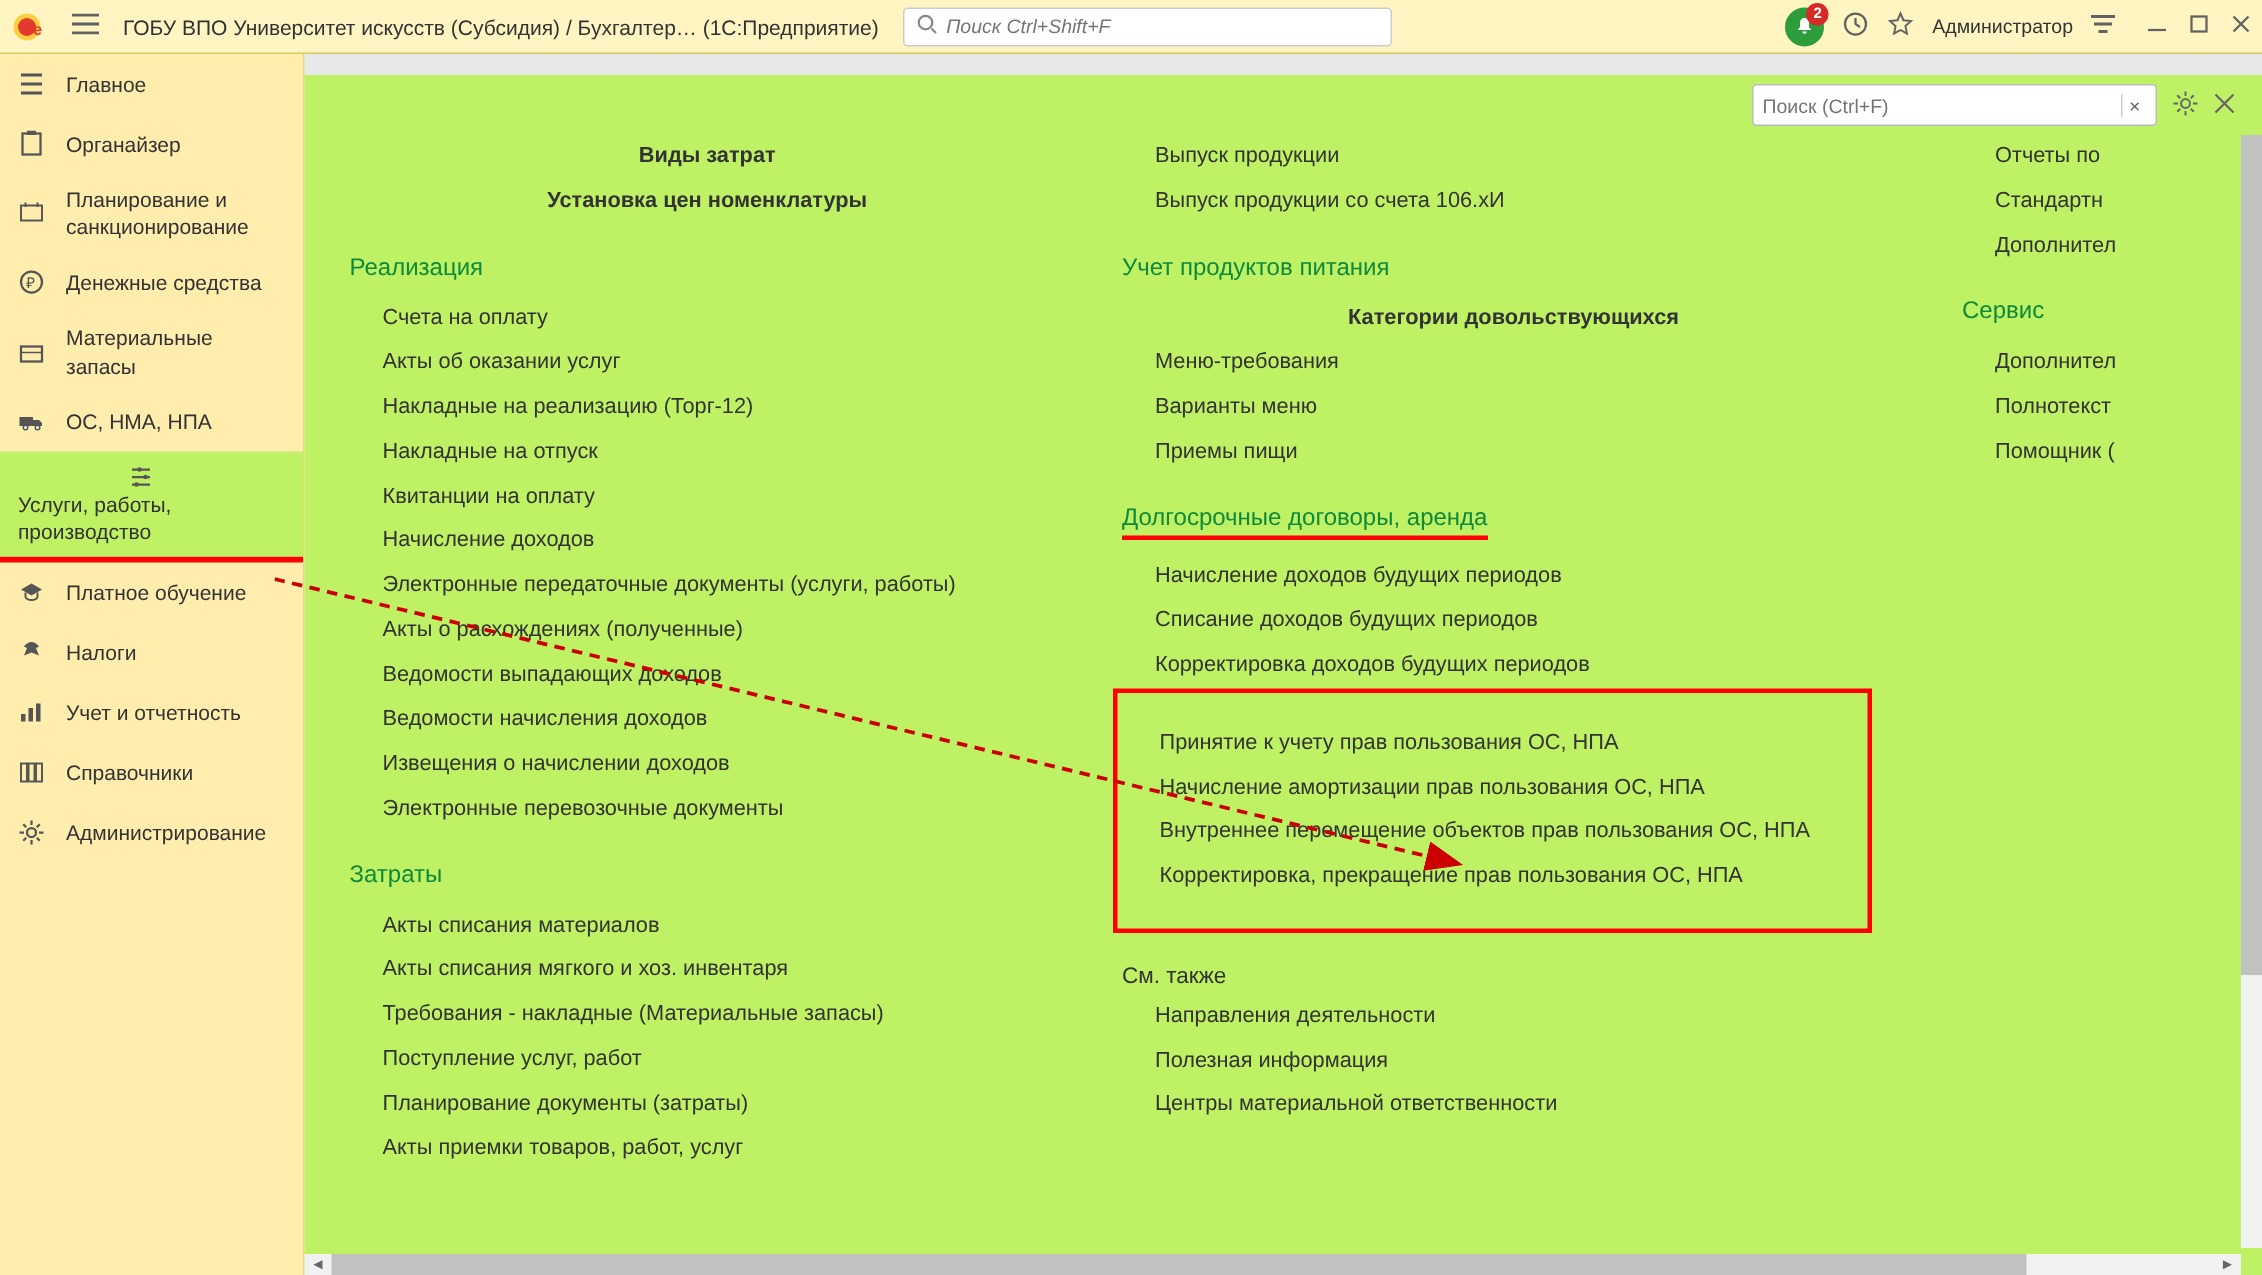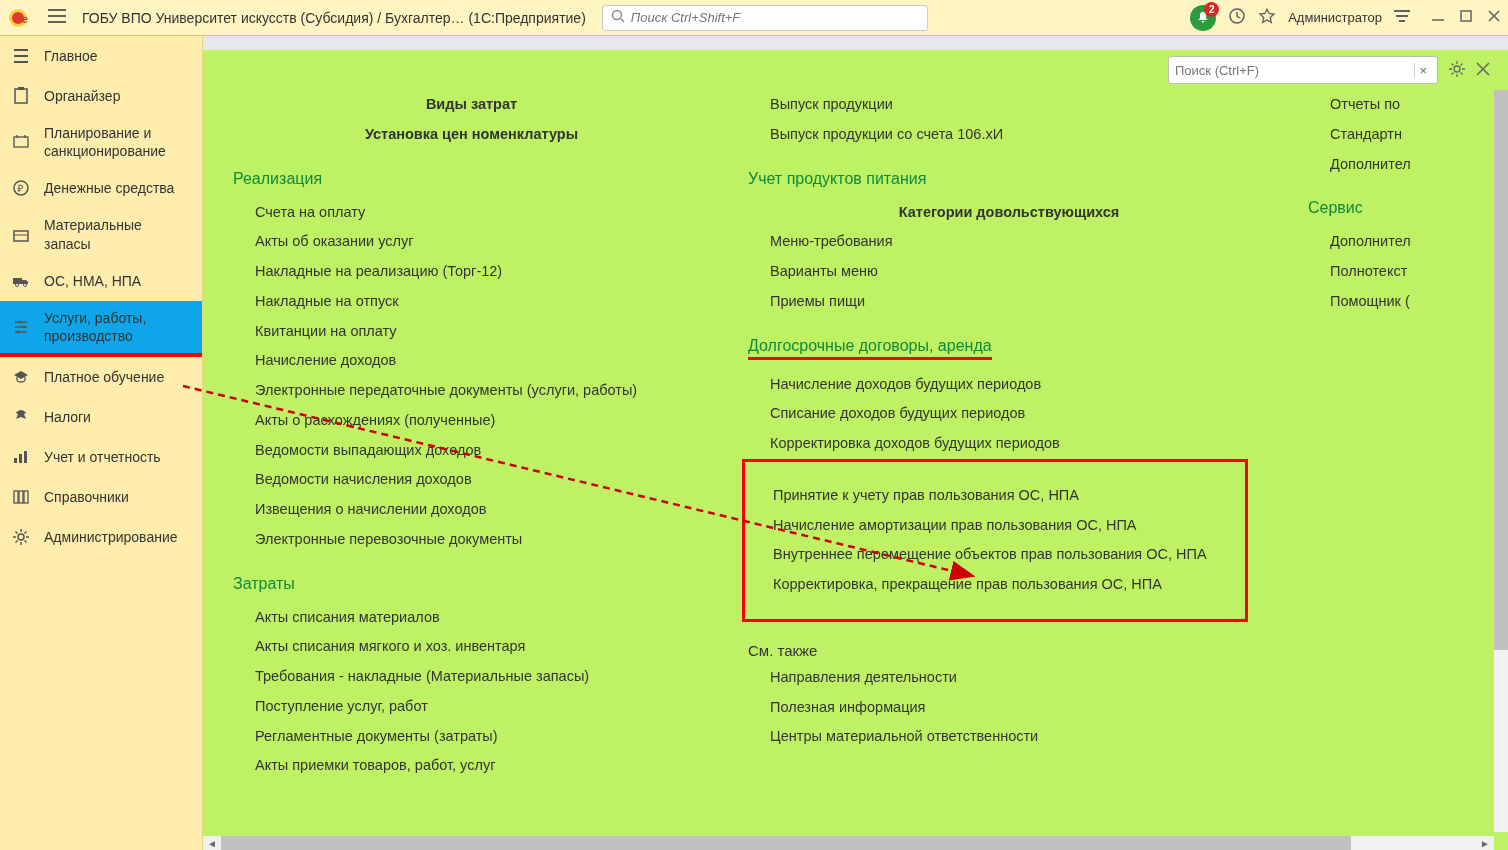--- a/index.html
+++ b/index.html
@@ -19,21 +19,21 @@
   .badge-count { position: absolute; top: -3px; right: -3px; background: #d82929; color: #fff; border-radius: 50%; width: 15px; height: 15px; font-size: 10px; display: flex; align-items: center; justify-content: center; font-weight: bold; }
   .tb-icon { color: #616161; cursor: pointer; }
   .admin-label { font-size: 13px; color: #333; }
   .wc-list-icon { color: #616161; }
   .window-controls { display: flex; gap: 16px; margin-left: 10px; }
   
   .content-wrap { display: flex; height: 814px; }
   
   .sidebar { width: 246px; background: #ffedae; border-right: 1px solid #e5d681; padding-top: 0; position: relative; }
   .sidebar-item { display: flex; align-items: center; padding: 8px 12px; cursor: pointer; color: #333; font-size: 14px; min-height: 40px; }
-  .sidebar-item.selected { background: #0ea5e9; position: relative; }
+  .sidebar-item.selected { background: #bef264; position: relative; flex-direction: column; }
   .sidebar-icon { width: 18px; height: 18px; margin-right: 14px; color: #555; flex-shrink: 0; }
   .sidebar-label { line-height: 1.3; }
   .home-item { background: #fff; border: 1px solid #ccc; }
   .red-underline { height: 4px; background: #ff0000; width: 100%; }
   
   .main-area { flex: 1; background: #bef264; display: flex; flex-direction: column; position: relative; }
   .main-header-strip { height: 14px; background: #e8e8e8; }
   .main-toolbar { height: 40px; display: flex; align-items: center; justify-content: flex-end; padding: 0 18px; gap: 10px; }
   .inner-search { border: 1px solid #bbb; background: #fff; height: 28px; width: 270px; display: flex; align-items: center; padding: 0 6px; border-radius: 3px; }
   .inner-search input { border: none; outline: none; flex: 1; color: #666; font-size: 13px; }
@@ -257,21 +257,21 @@
         <div class="link-item">Ведомости выпадающих доходов</div>
         <div class="link-item">Ведомости начисления доходов</div>
         <div class="link-item">Извещения о начислении доходов</div>
         <div class="link-item">Электронные перевозочные документы</div>
 
         <div class="section-heading">Затраты</div>
         <div class="link-item">Акты списания материалов</div>
         <div class="link-item">Акты списания мягкого и хоз. инвентаря</div>
         <div class="link-item">Требования - накладные (Материальные запасы)</div>
         <div class="link-item">Поступление услуг, работ</div>
-        <div class="link-item">Регламентные документы (затраты)</div>
+        <div class="link-item">Планирование документы (затраты)</div>
         <div class="link-item">Акты приемки товаров, работ, услуг</div>
       </div>
 
       <div class="col col2">
         <div class="link-item" style="padding-left:22px">Выпуск продукции</div>
         <div class="link-item">Выпуск продукции со счета 106.хИ</div>
 
         <div class="section-heading">Учет продуктов питания</div>
         <div class="link-item bold">Категории довольствующихся</div>
         <div class="link-item">Меню-требования</div>

